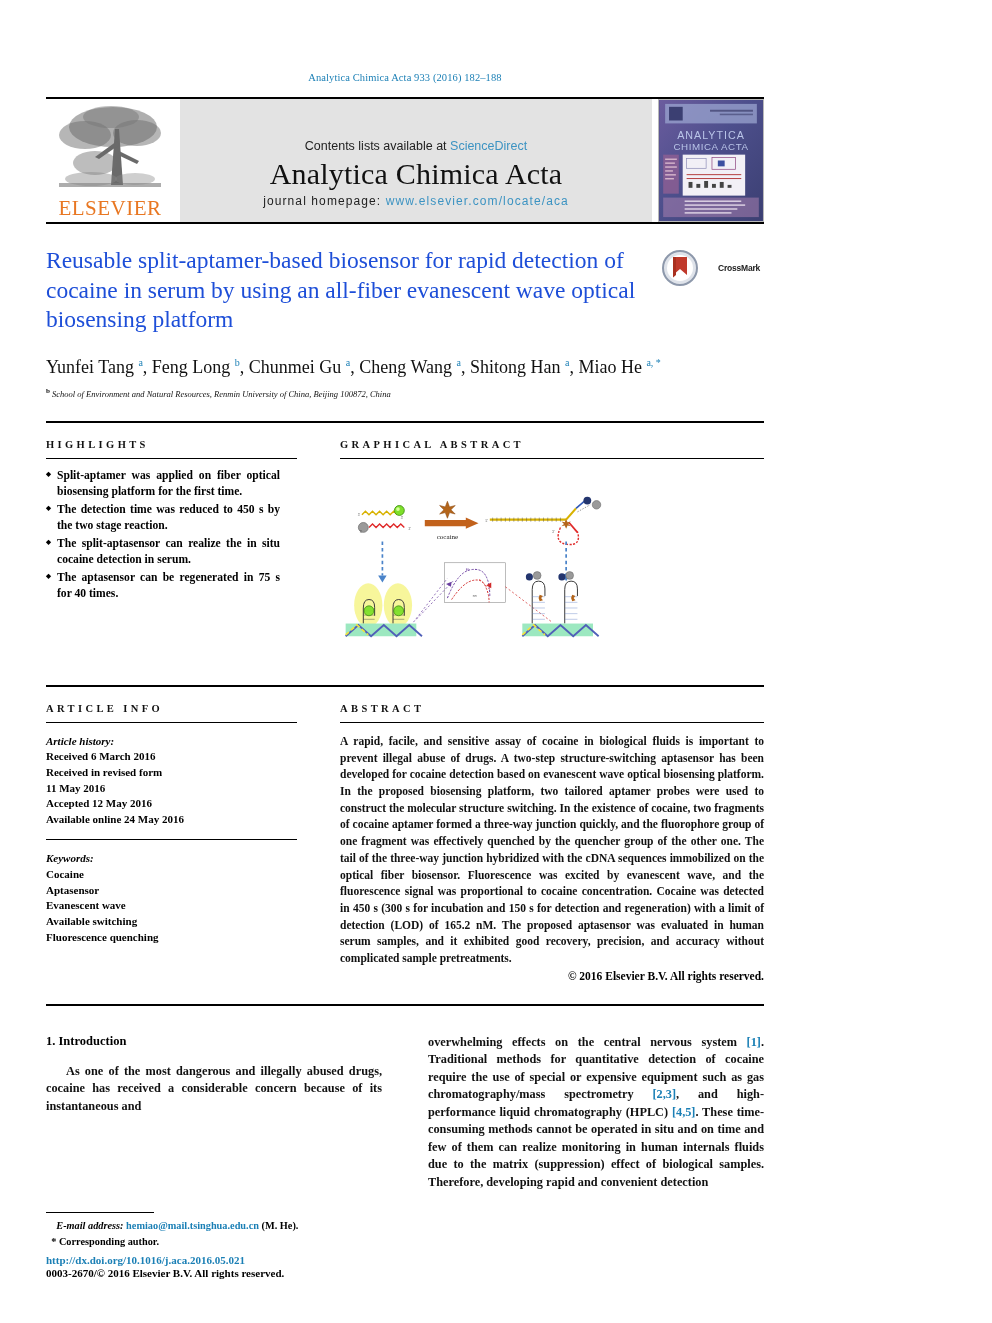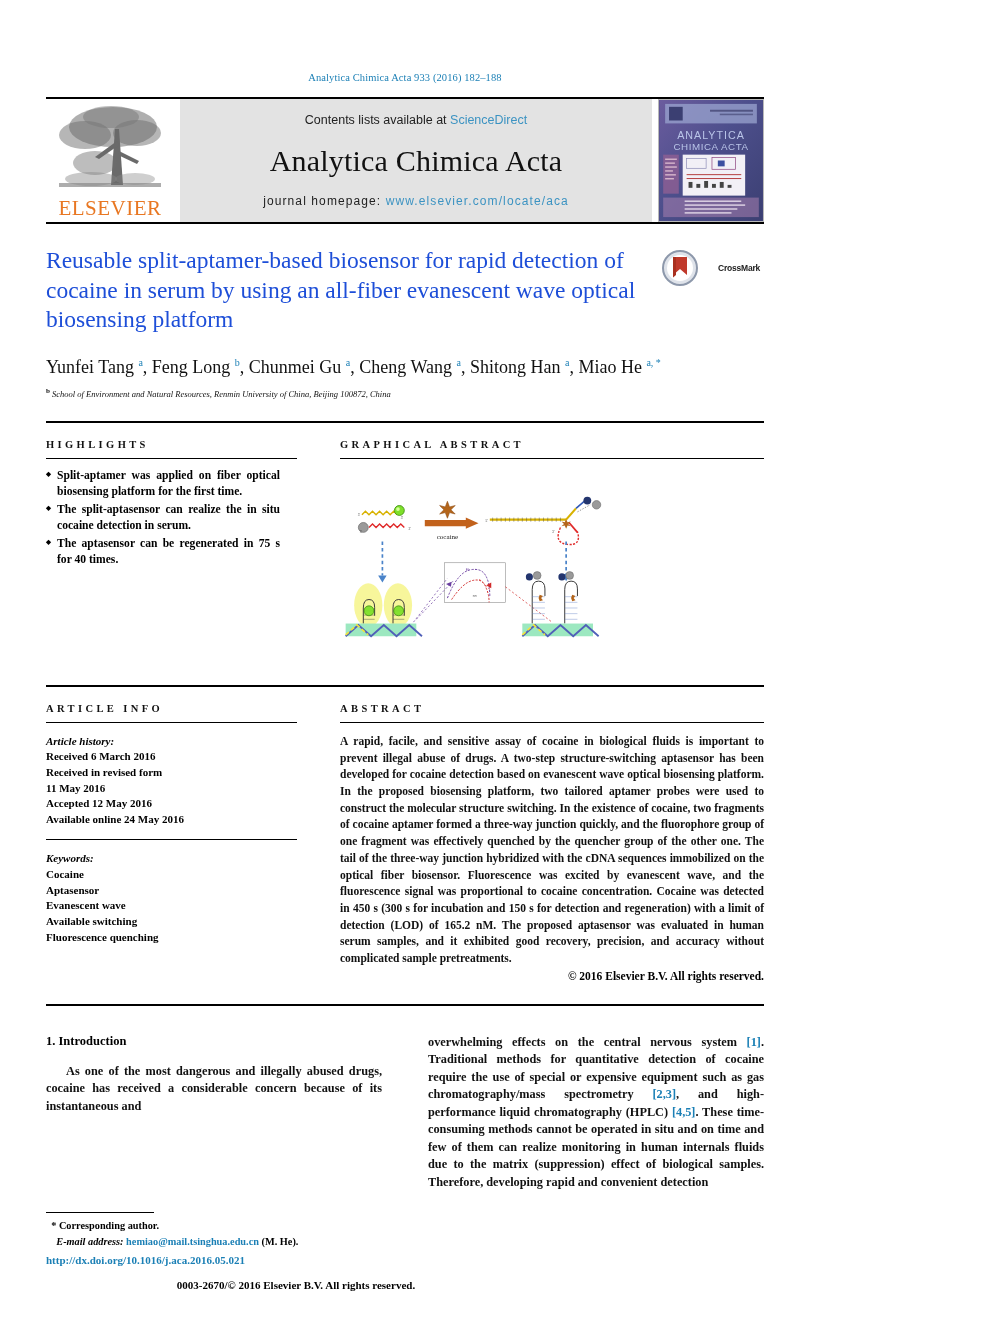--- a/index.html
+++ b/index.html
@@ -57,21 +57,21 @@
     flex: 1 1 auto;
     background: #e3e3e3;
     display: flex;
     flex-direction: column;
     align-items: center;
     justify-content: space-between;
     padding: 14px 0 14px 0;
     margin-left: 6px;
     margin-right: 6px;
   }
-  .contents-line { font-size: 12.5px; font-family: "Liberation Sans", sans-serif; color: #222; }
+  .contents-line { font-size: 12.5px; font-family: "Liberation Sans", sans-serif; color: #222; margin-top: 26px; }
   .contents-line .sd-link { color: #3c93c2; }
   .journal-title {
     font-family: "Liberation Serif", serif;
     font-size: 30px;
     color: #111;
     letter-spacing: 0.2px;
   }
   .homepage-line {
     font-size: 12px;
     font-family: "Liberation Sans", sans-serif;
@@ -222,23 +222,23 @@
   .footnote-wrap { position: absolute; left: 46px; bottom: 74px; width: 440px; }
   .fn-rule { border-top: 1px solid #000; width: 108px; margin-bottom: 5px; }
   .fn-line {
     font-family: "Liberation Serif", serif;
     font-size: 10.3px;
     line-height: 1.5;
     font-weight: bold;
   }
   .fn-line .ital { font-style: italic; }
   .fn-line .mail { color: #1a7fb5; }
-  .doi-wrap { position: absolute; left: 46px; bottom: 32px; width: 500px; }
+  .doi-wrap { position: absolute; left: 46px; bottom: 44px; width: 500px; }
   .doi-line { font-family: "Liberation Serif", serif; font-size: 11px; color: #1a7fb5; font-weight: bold; }
-  .issn-line { font-family: "Liberation Serif", serif; font-size: 11px; font-weight: bold; margin-top: 13px; text-align: center; }
+  .issn-line { font-family: "Liberation Serif", serif; font-size: 11px; font-weight: bold; margin-top: 1px; }
 </style>
 </head>
 <body>
 
 <div class="page">
 
   <div class="running-head">Analytica Chimica Acta 933 (2016) 182–188</div>
 
   <div class="masthead">
 
@@ -352,20 +352,21 @@
   </div>
 
   <div class="info-rule"></div>
 
   <div class="cols">
     <div class="col-left">
       <div class="sec-head">HIGHLIGHTS</div>
       <div class="sec-rule"></div>
       <ul class="highlights">
         <li>Split-aptamer was applied on fiber optical biosensing platform for the first time.</li>
+        <li>The detection time was reduced to 450 s by the two stage reaction.</li>
         <li>The split-aptasensor can realize the in situ cocaine detection in serum.</li>
         <li>The aptasensor can be regenerated in 75 s for 40 times.</li>
       </ul>
     </div>
 
     <div class="col-right">
       <div class="sec-head">GRAPHICAL ABSTRACT</div>
       <div class="sec-rule"></div>
       <div class="ga-box">
         <svg viewBox="0 0 600 196" class="ga-svg">
@@ -550,28 +551,28 @@
       <p class="body-p">As one of the most dangerous and illegally abused drugs, cocaine has received a considerable concern because of its instantaneous and</p>
     </div>
     <div class="bcol right">
       <p class="body-p cont"><span>overwhelming effects on the central nervous system </span><span class="ref">[1]</span><span>. Traditional methods for quantitative detection of cocaine require the use of special or expensive equipment such as gas chromatography/mass spectrometry </span><span class="ref">[2,3]</span><span>, and high-performance liquid chromatography (HPLC) </span><span class="ref">[4,5]</span><span>. These time-consuming methods cannot be operated in situ and on time and few of them can realize monitoring in human internals fluids due to the matrix (suppression) effect of biological samples. Therefore, developing rapid and convenient detection</span></p>
     </div>
   </div>
 
   <div class="footnote-wrap">
     <div class="fn-rule"></div>
     <div class="fn-line">
-      &nbsp;&nbsp;<span>*</span>
-      <span>Corresponding author.</span>
-    </div>
-    <div class="fn-line">
       &nbsp;&nbsp;&nbsp;&nbsp;<span class="ital">E-mail address:</span>
       <span class="mail">hemiao@mail.tsinghua.edu.cn</span>
       <span>(M. He).</span>
     </div>
+    <div class="fn-line">
+      &nbsp;&nbsp;<span>*</span>
+      <span>Corresponding author.</span>
+    </div>
   </div>
 
   <div class="doi-wrap">
     <div class="doi-line">http://dx.doi.org/10.1016/j.aca.2016.05.021</div>
     <div class="issn-line">0003-2670/© 2016 Elsevier B.V. All rights reserved.</div>
   </div>
 
 </div>
 
 </body></html>

